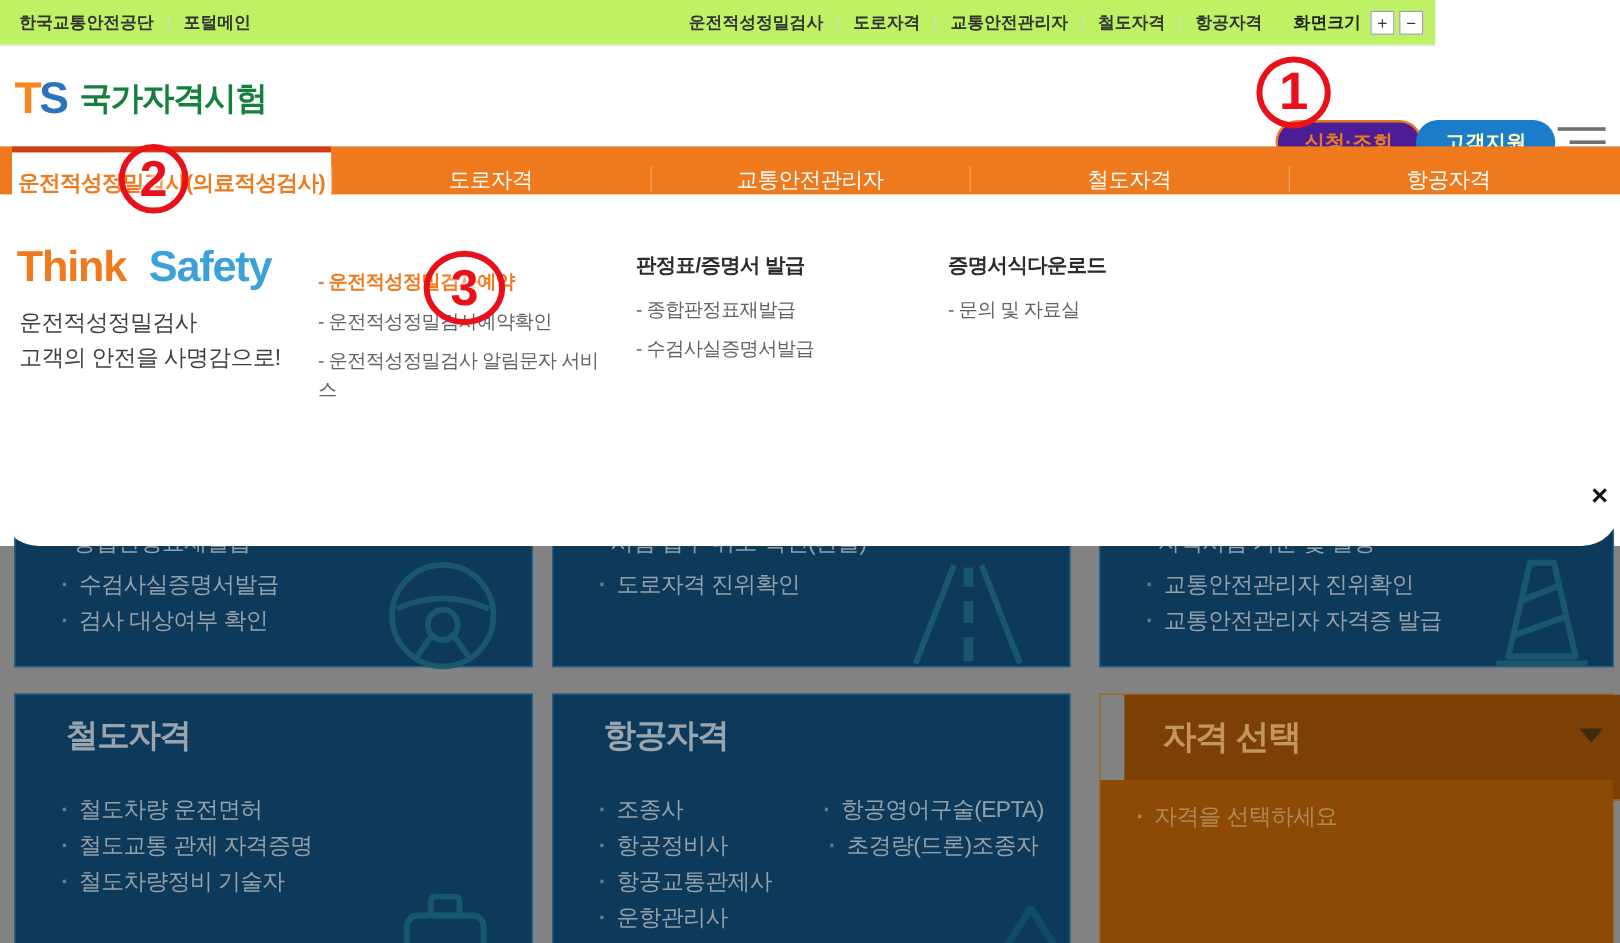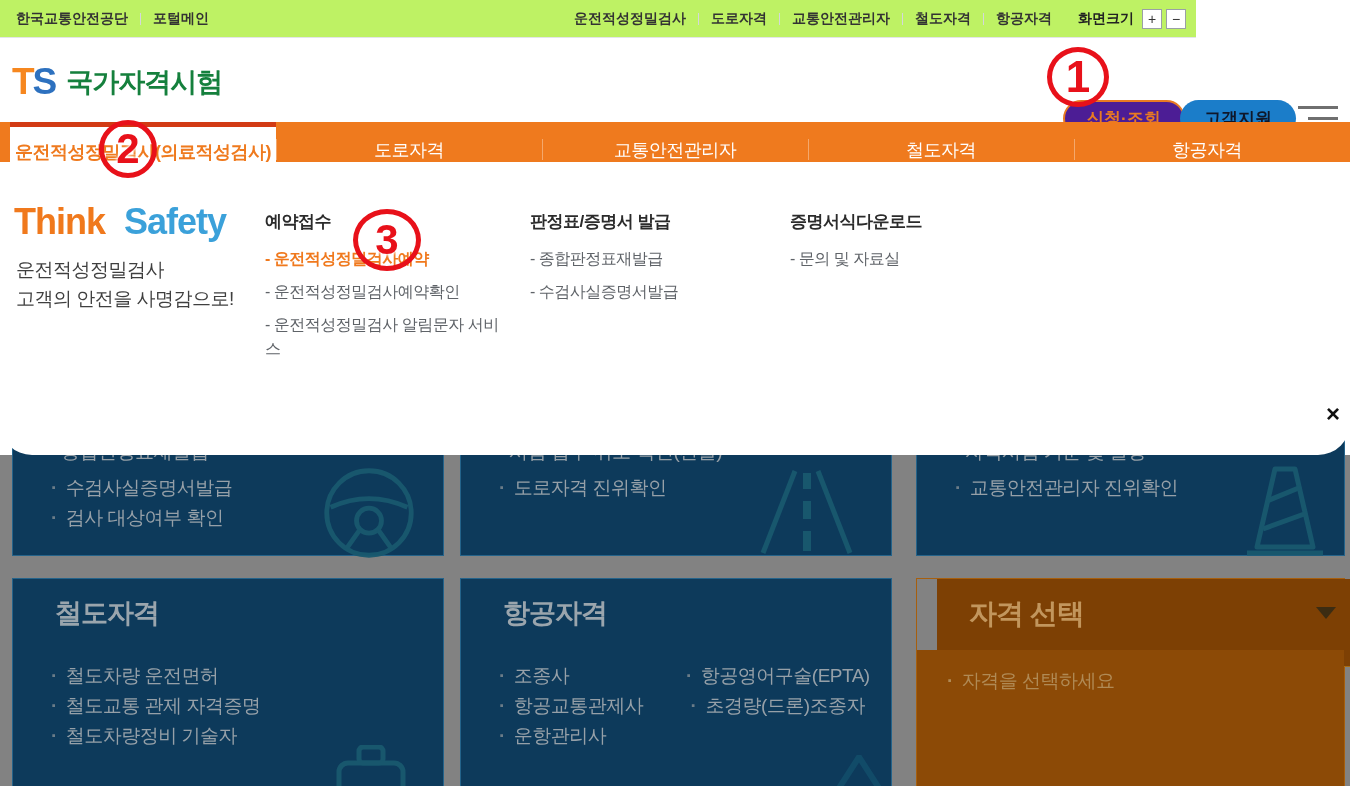--- a/index.html
+++ b/index.html
@@ -16,21 +16,21 @@
   .screen-label{font-size:14px;color:#222;font-weight:600;margin-left:14px;}
   .size-btn{width:20px;height:20px;border:1px solid #9aa0a6;background:#fff;color:#333;font-size:14px;line-height:17px;text-align:center;cursor:pointer;padding:0;}
 
   
   .header{position:absolute;left:0;top:39px;width:1350px;height:83px;background:#fff;z-index:3;}
   .logo{position:absolute;left:12px;top:22px;display:flex;align-items:center;cursor:pointer;}
   .logo .lt{font-size:37px;font-weight:900;color:#f6871f;letter-spacing:-2px;}
   .logo .ls{font-size:37px;font-weight:900;color:#2d71bf;letter-spacing:-1px;}
   .logo .ltitle{font-size:27px;font-weight:700;color:#15803d;margin-left:10px;letter-spacing:-1px;}
   .apply-btn{position:absolute;left:1063px;top:61px;height:37px;padding:0 22px;border:2px solid #e87a22;border-radius:20px;background:#4c1d95;color:#e87a22;font-size:17px;font-weight:700;line-height:33px;cursor:pointer;}
-  .support-btn{position:absolute;left:1180px;top:61px;height:37px;padding:0 24px;border:none;border-radius:20px;background:#1b7dc9;color:#0f172a;font-size:17px;font-weight:700;line-height:37px;cursor:pointer;}
+  .support-btn{position:absolute;left:1180px;top:61px;height:37px;padding:0 24px;border:none;border-radius:20px;background:#1b7dc9;color:#fef9c3;font-size:17px;font-weight:700;line-height:37px;cursor:pointer;}
   .hamburger{position:absolute;left:1298px;top:66px;width:40px;height:28px;cursor:pointer;}
   .hamburger span{position:absolute;right:0;height:3px;background:#6f6f6f;}
   .hamburger .h1{top:1px;width:40px;}
   .hamburger .h2{top:12px;width:30px;}
   .hamburger .h3{top:23px;width:40px;}
 
   
   .navbar{position:absolute;left:0;top:122px;width:1350px;height:40px;background:#ef7a1e;z-index:3;}
   .nav-tabs{position:absolute;left:10px;top:0;width:1330px;height:55px;display:flex;}
   .nav-tab{flex:1 1 0;display:flex;align-items:center;justify-content:center;font-size:18px;font-weight:500;color:#fff;cursor:pointer;position:relative;letter-spacing:-0.5px;}
@@ -117,20 +117,21 @@
       <rect x="54" y="8" width="8" height="16" fill="#19596f"></rect>
       <rect x="54" y="36" width="8" height="18" fill="#19596f"></rect>
       <rect x="54" y="66" width="8" height="20" fill="#19596f"></rect>
     </svg>
   </div>
 
   <div class="card r1 cC">
     <div class="clip-line">자격시험 기준 및 일정</div>
     <ul class="items">
       <li>교통안전관리자 진위확인</li>
+      <li>교통안전관리자 자격증 발급</li>
     </ul>
     <svg class="card-icon" style="left:322px;top:42px;" width="92" height="94" viewBox="0 0 92 94" fill="none">
       <path d="M36 6 L56 6 L74 84 L18 84 Z" stroke="#19596f" stroke-width="5" stroke-linejoin="round"></path>
       <path d="M28 38 L62 24" stroke="#19596f" stroke-width="5"></path>
       <path d="M24 66 L68 50" stroke="#19596f" stroke-width="5"></path>
       <path d="M8 90 L84 90" stroke="#19596f" stroke-width="5"></path>
     </svg>
   </div>
 
   <div class="card r2 cD">
@@ -143,20 +144,21 @@
     <svg class="card-icon" style="left:312px;top:166px;" width="92" height="70" viewBox="0 0 92 70" fill="none">
       <rect x="34" y="2" width="24" height="16" rx="4" stroke="#19596f" stroke-width="5"></rect>
       <rect x="14" y="18" width="64" height="70" rx="9" stroke="#19596f" stroke-width="5"></rect>
     </svg>
   </div>
 
   <div class="card r2 cE">
     <h2 class="ctitle">항공자격</h2>
     <ul class="items low">
       <li>조종사</li>
+      <li>항공정비사</li>
       <li>항공교통관제사</li>
       <li>운항관리사</li>
     </ul>
     <ul class="items col2">
       <li>항공영어구술(EPTA)</li>
       <li>초경량(드론)조종자</li>
     </ul>
     <svg class="card-icon" style="left:358px;top:176px;opacity:.55;" width="80" height="60" viewBox="0 0 80 60" fill="none">
       <path d="M4 58 L40 2 L76 58" stroke="#155a74" stroke-width="6"></path>
     </svg>
@@ -224,21 +226,20 @@
     <div class="promo-title">
       <span class="tk">Think</span>
       <span class="sf">Safety</span>
     </div>
     <div class="promo-text">
       <div>운전적성정밀검사</div>
       <div>고객의 안전을 사명감으로!</div>
     </div>
 
     <div class="menu-col col-1">
-      <h3>예약접수</h3>
       <ul>
         <li><a class="hl">운전적성정밀검사예약</a></li>
         <li><a>운전적성정밀검사예약확인</a></li>
         <li><a>운전적성정밀검사 알림문자 서비스</a></li>
       </ul>
     </div>
 
     <div class="menu-col col-2">
       <h3>판정표/증명서 발급</h3>
       <ul>

